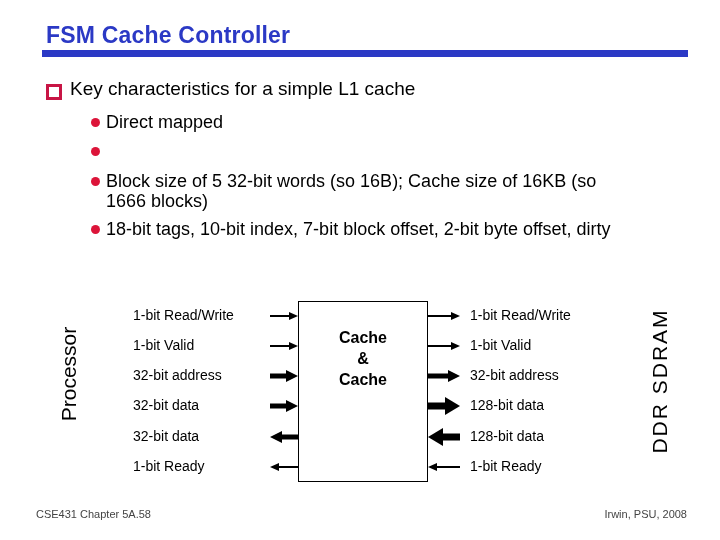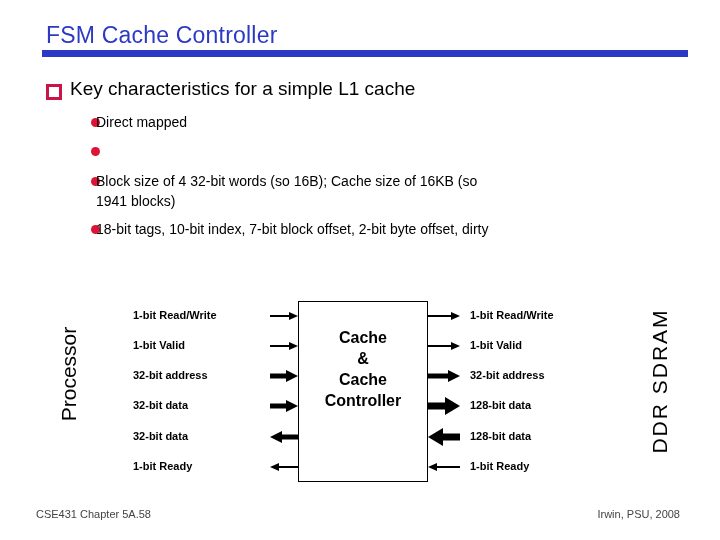--- a/index.html
+++ b/index.html
@@ -4,56 +4,56 @@
 <style>
   html,body{margin:0;padding:0;background:#888;}
   .slide{
     position:relative; width:720px; height:540px; background:#ffffff;
     font-family:"Liberation Sans", sans-serif; color:#000; overflow:hidden;
     margin:0 auto;
   }
   
   .title{
     position:absolute; left:46px; top:22px;
-    font-size:23px; font-weight:normal; color:#2B39C5; letter-spacing:0.2px;
+    font-size:23px; font-weight:bold; color:#2B39C5; letter-spacing:0.2px;
     white-space:nowrap;
   }
   .title-rule{
     position:absolute; left:42px; top:50px; width:646px; height:7px; background:#2B39C5;
   }
   
   .h-square{
     position:absolute; left:46px; top:84px; width:10px; height:10px;
     border:3px solid #C81545; background:#fff;
   }
   .heading{
     position:absolute; left:70px; top:78px; font-size:19px; color:#000; white-space:nowrap;
   }
   
   .bullet-dot{
     position:absolute; left:91px; width:9px; height:9px; border-radius:50%; background:#DC1439;
   }
   .bullet-text{
-    position:absolute; left:96px; font-size:14px; line-height:20px; color:#000; white-space:nowrap;
+    position:absolute; left:106px; font-size:18px; line-height:20px; color:#000; white-space:nowrap;
   }
   
   .rot-label{
     position:absolute; transform:translate(-50%,-50%) rotate(-90deg);
     white-space:nowrap; font-size:21px; color:#000;
   }
   .ddr{letter-spacing:2px;}
   .cache-box{
     position:absolute; left:298px; top:301px; width:130px; height:181px;
     border:1.5px solid #000; box-sizing:border-box;
     display:flex; flex-direction:column; align-items:center;
     padding-top:25px; font-size:16px; font-weight:bold; line-height:21px;
     background:#fff; text-align:center;
   }
   .sig-label{
-    position:absolute; font-size:11px; font-weight:bold; line-height:20px; white-space:nowrap;
+    position:absolute; font-size:14px; font-weight:normal; line-height:20px; white-space:nowrap;
   }
   .sig-label.l{left:133px;}
   .sig-label.r{left:470px;}
   
   .arrow{position:absolute; height:17px;}
   .arrow.l{left:270px; width:28px;}
   .arrow.r{left:428px; width:32px;}
   .arrow.thin  {--sh:2px; --hw:9px;  --hh:4px;}
   .arrow.thick {--sh:5px; --hw:12px; --hh:6px;}
   .arrow.xthick{--sh:7px; --hw:15px; --hh:9px;}
@@ -73,21 +73,21 @@
   .arrow.to-l::after{
     content:""; position:absolute; left:0; top:50%; transform:translateY(-50%);
     width:0; height:0; border-right:var(--hw) solid #000;
     border-top:var(--hh) solid transparent; border-bottom:var(--hh) solid transparent;
   }
   
   .footer{
     position:absolute; top:508px; font-size:11px; color:#444; white-space:nowrap;
   }
   .footer.fl{left:36px;}
-  .footer.fr{right:40px;}
+  .footer.fr{right:33px;}
 </style>
 </head>
 <body>
 
 <div class="slide">
 
   <div class="title">FSM Cache Controller</div>
   <div class="title-rule"></div>
 
   <div class="h-square"></div>
@@ -95,37 +95,36 @@
 
   <div class="bullet-dot" style="top:118px"></div>
   <div class="bullet-text" style="top:112px">
     <div>Direct mapped</div>
   </div>
 
   <div class="bullet-dot" style="top:147px"></div>
 
   <div class="bullet-dot" style="top:177px"></div>
   <div class="bullet-text" style="top:171px">
-    <div>Block size of 4 32-bit words (so 16B); Cache size of 16KB (so</div>
-    <div>1941 blocks)</div>
+    <div>Block size of 5 32-bit words (so 16B); Cache size of 16KB (so</div>
+    <div>1666 blocks)</div>
   </div>
 
   <div class="bullet-dot" style="top:225px"></div>
   <div class="bullet-text" style="top:219px">
     <div>18-bit tags, 10-bit index, 7-bit block offset, 2-bit byte offset, dirty</div>
   </div>
 
   <div class="rot-label" style="left:69px; top:374px;">Processor</div>
   <div class="rot-label ddr" style="left:660px; top:381px;">DDR SDRAM</div>
 
   <div class="cache-box">
     <div>Cache</div>
     <div>&amp;</div>
     <div>Cache</div>
-    <div>Controller</div>
   </div>
 
   <div class="sig-label l" style="top:305px">1-bit Read/Write</div>
   <div class="sig-label l" style="top:335px">1-bit Valid</div>
   <div class="sig-label l" style="top:365px">32-bit address</div>
   <div class="sig-label l" style="top:395px">32-bit data</div>
   <div class="sig-label l" style="top:426px">32-bit data</div>
   <div class="sig-label l" style="top:456px">1-bit Ready</div>
 
   <div class="arrow l thin to-r" style="top:307px"></div>

